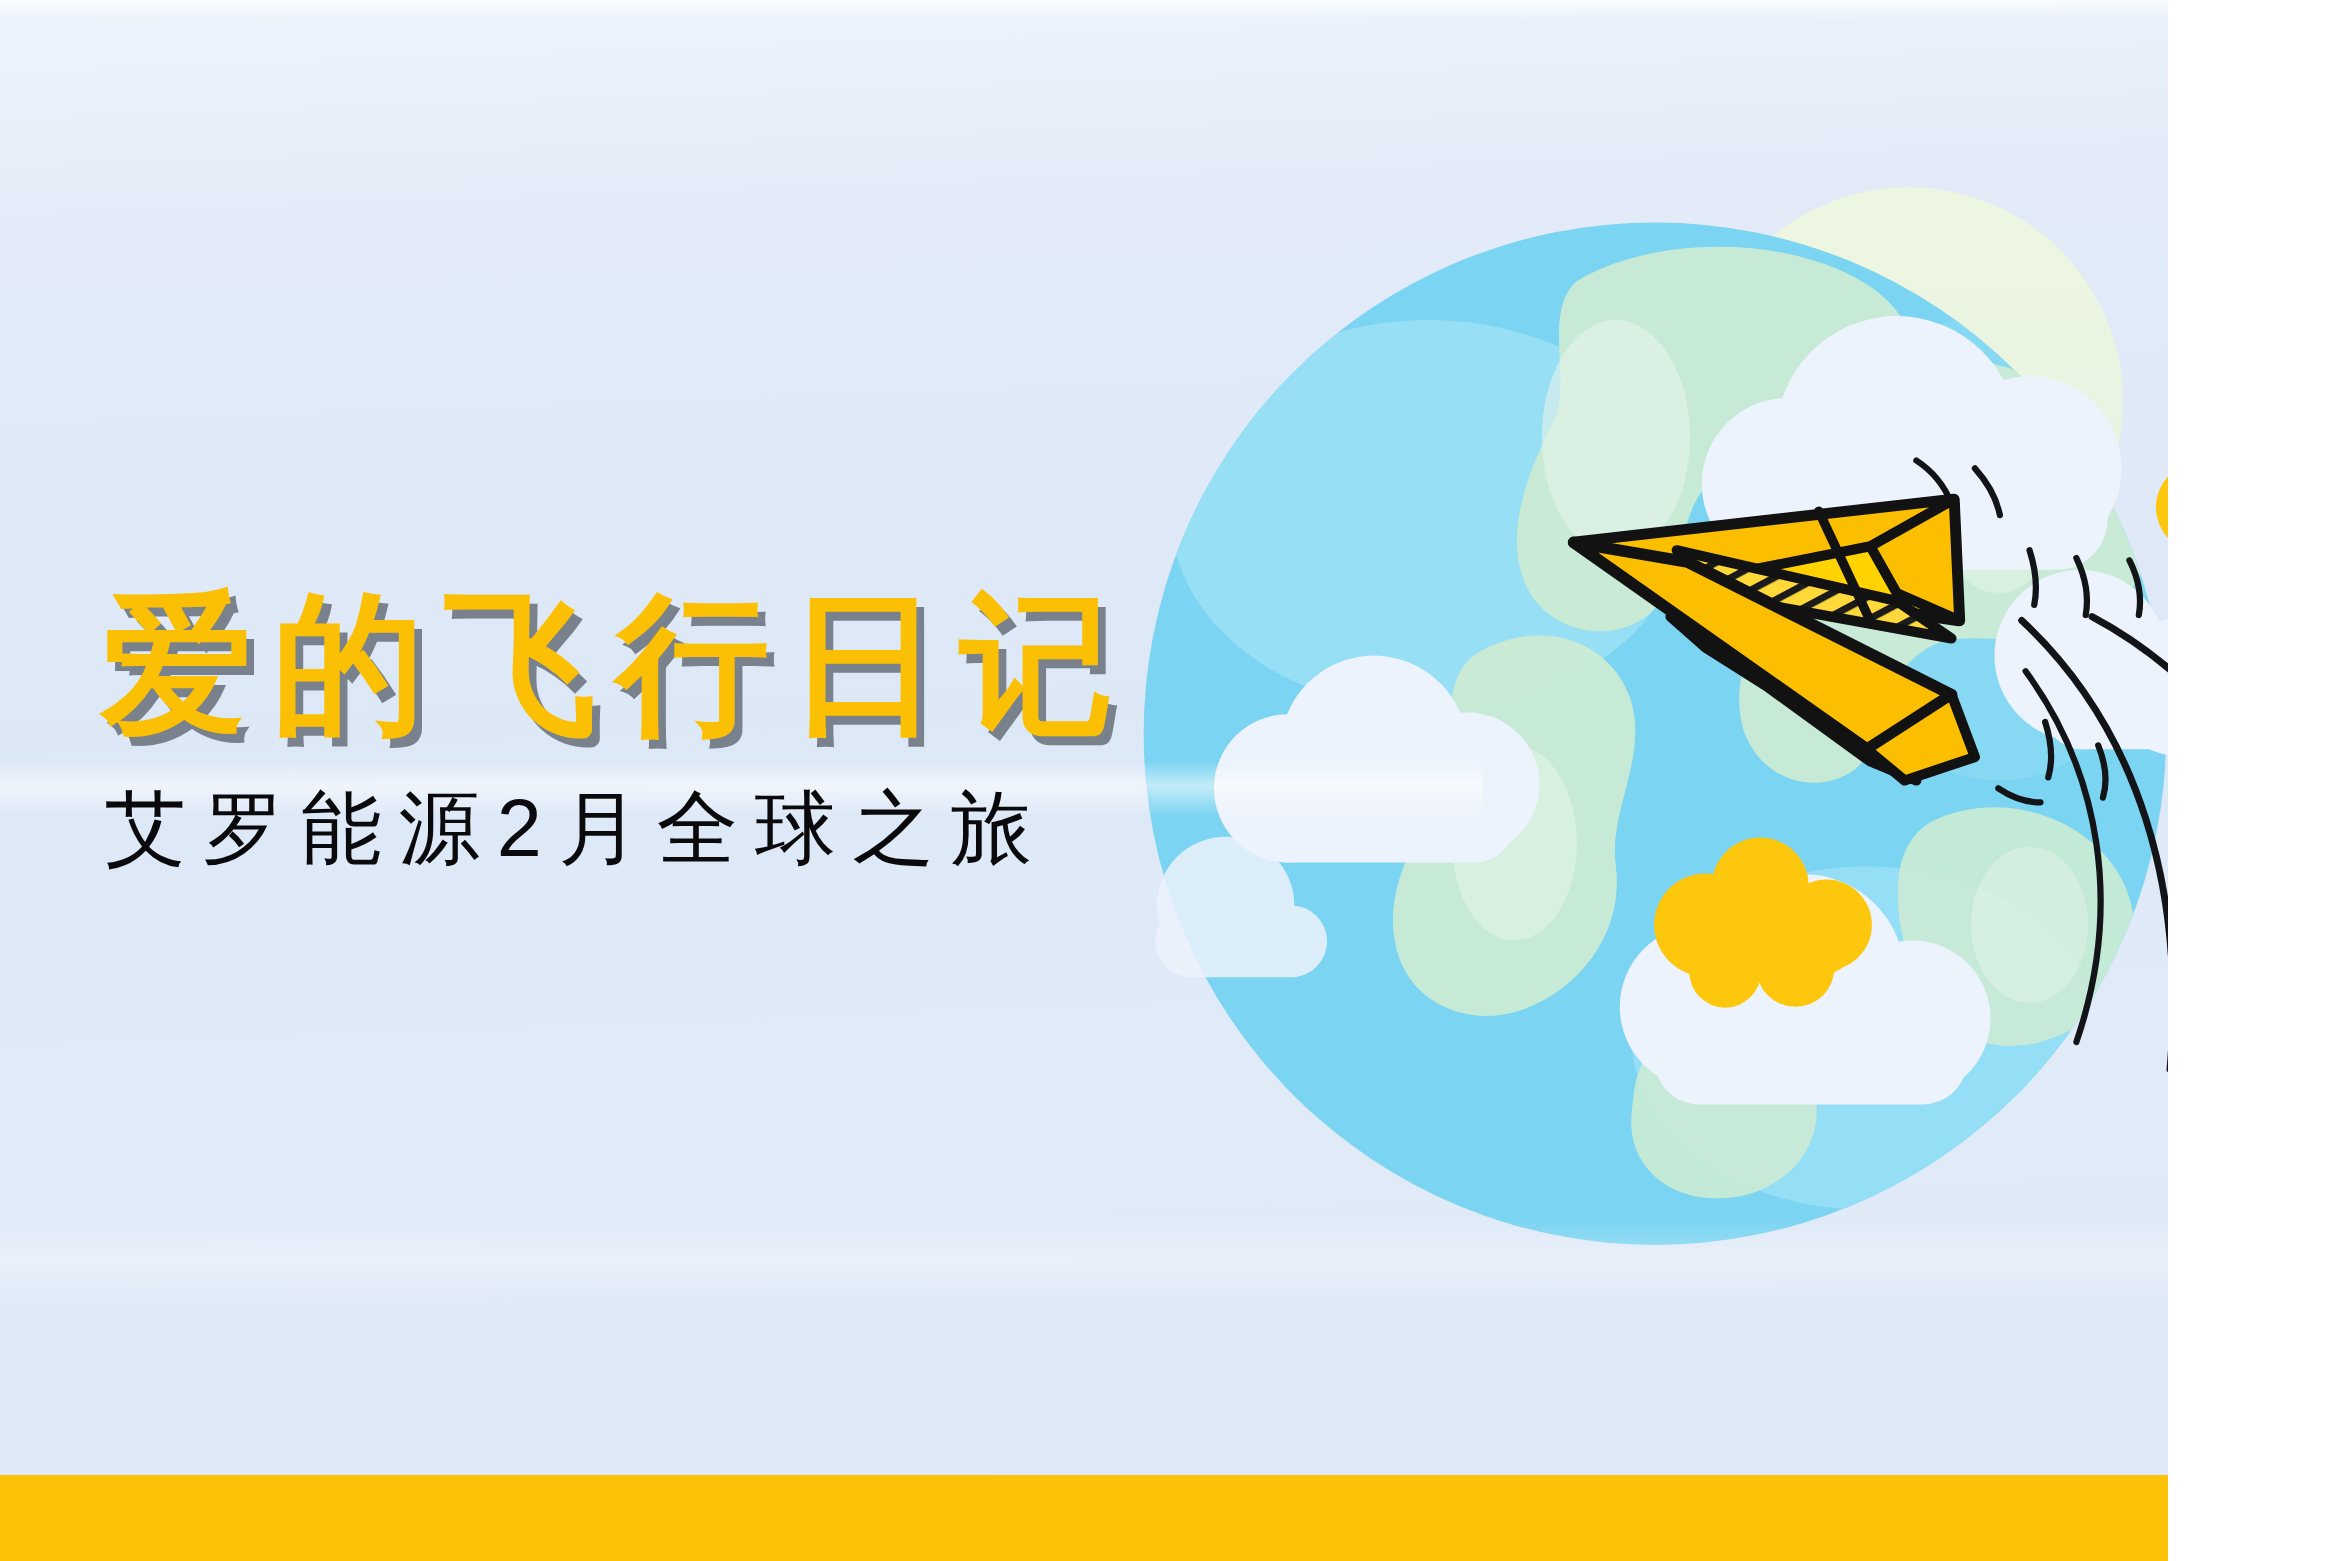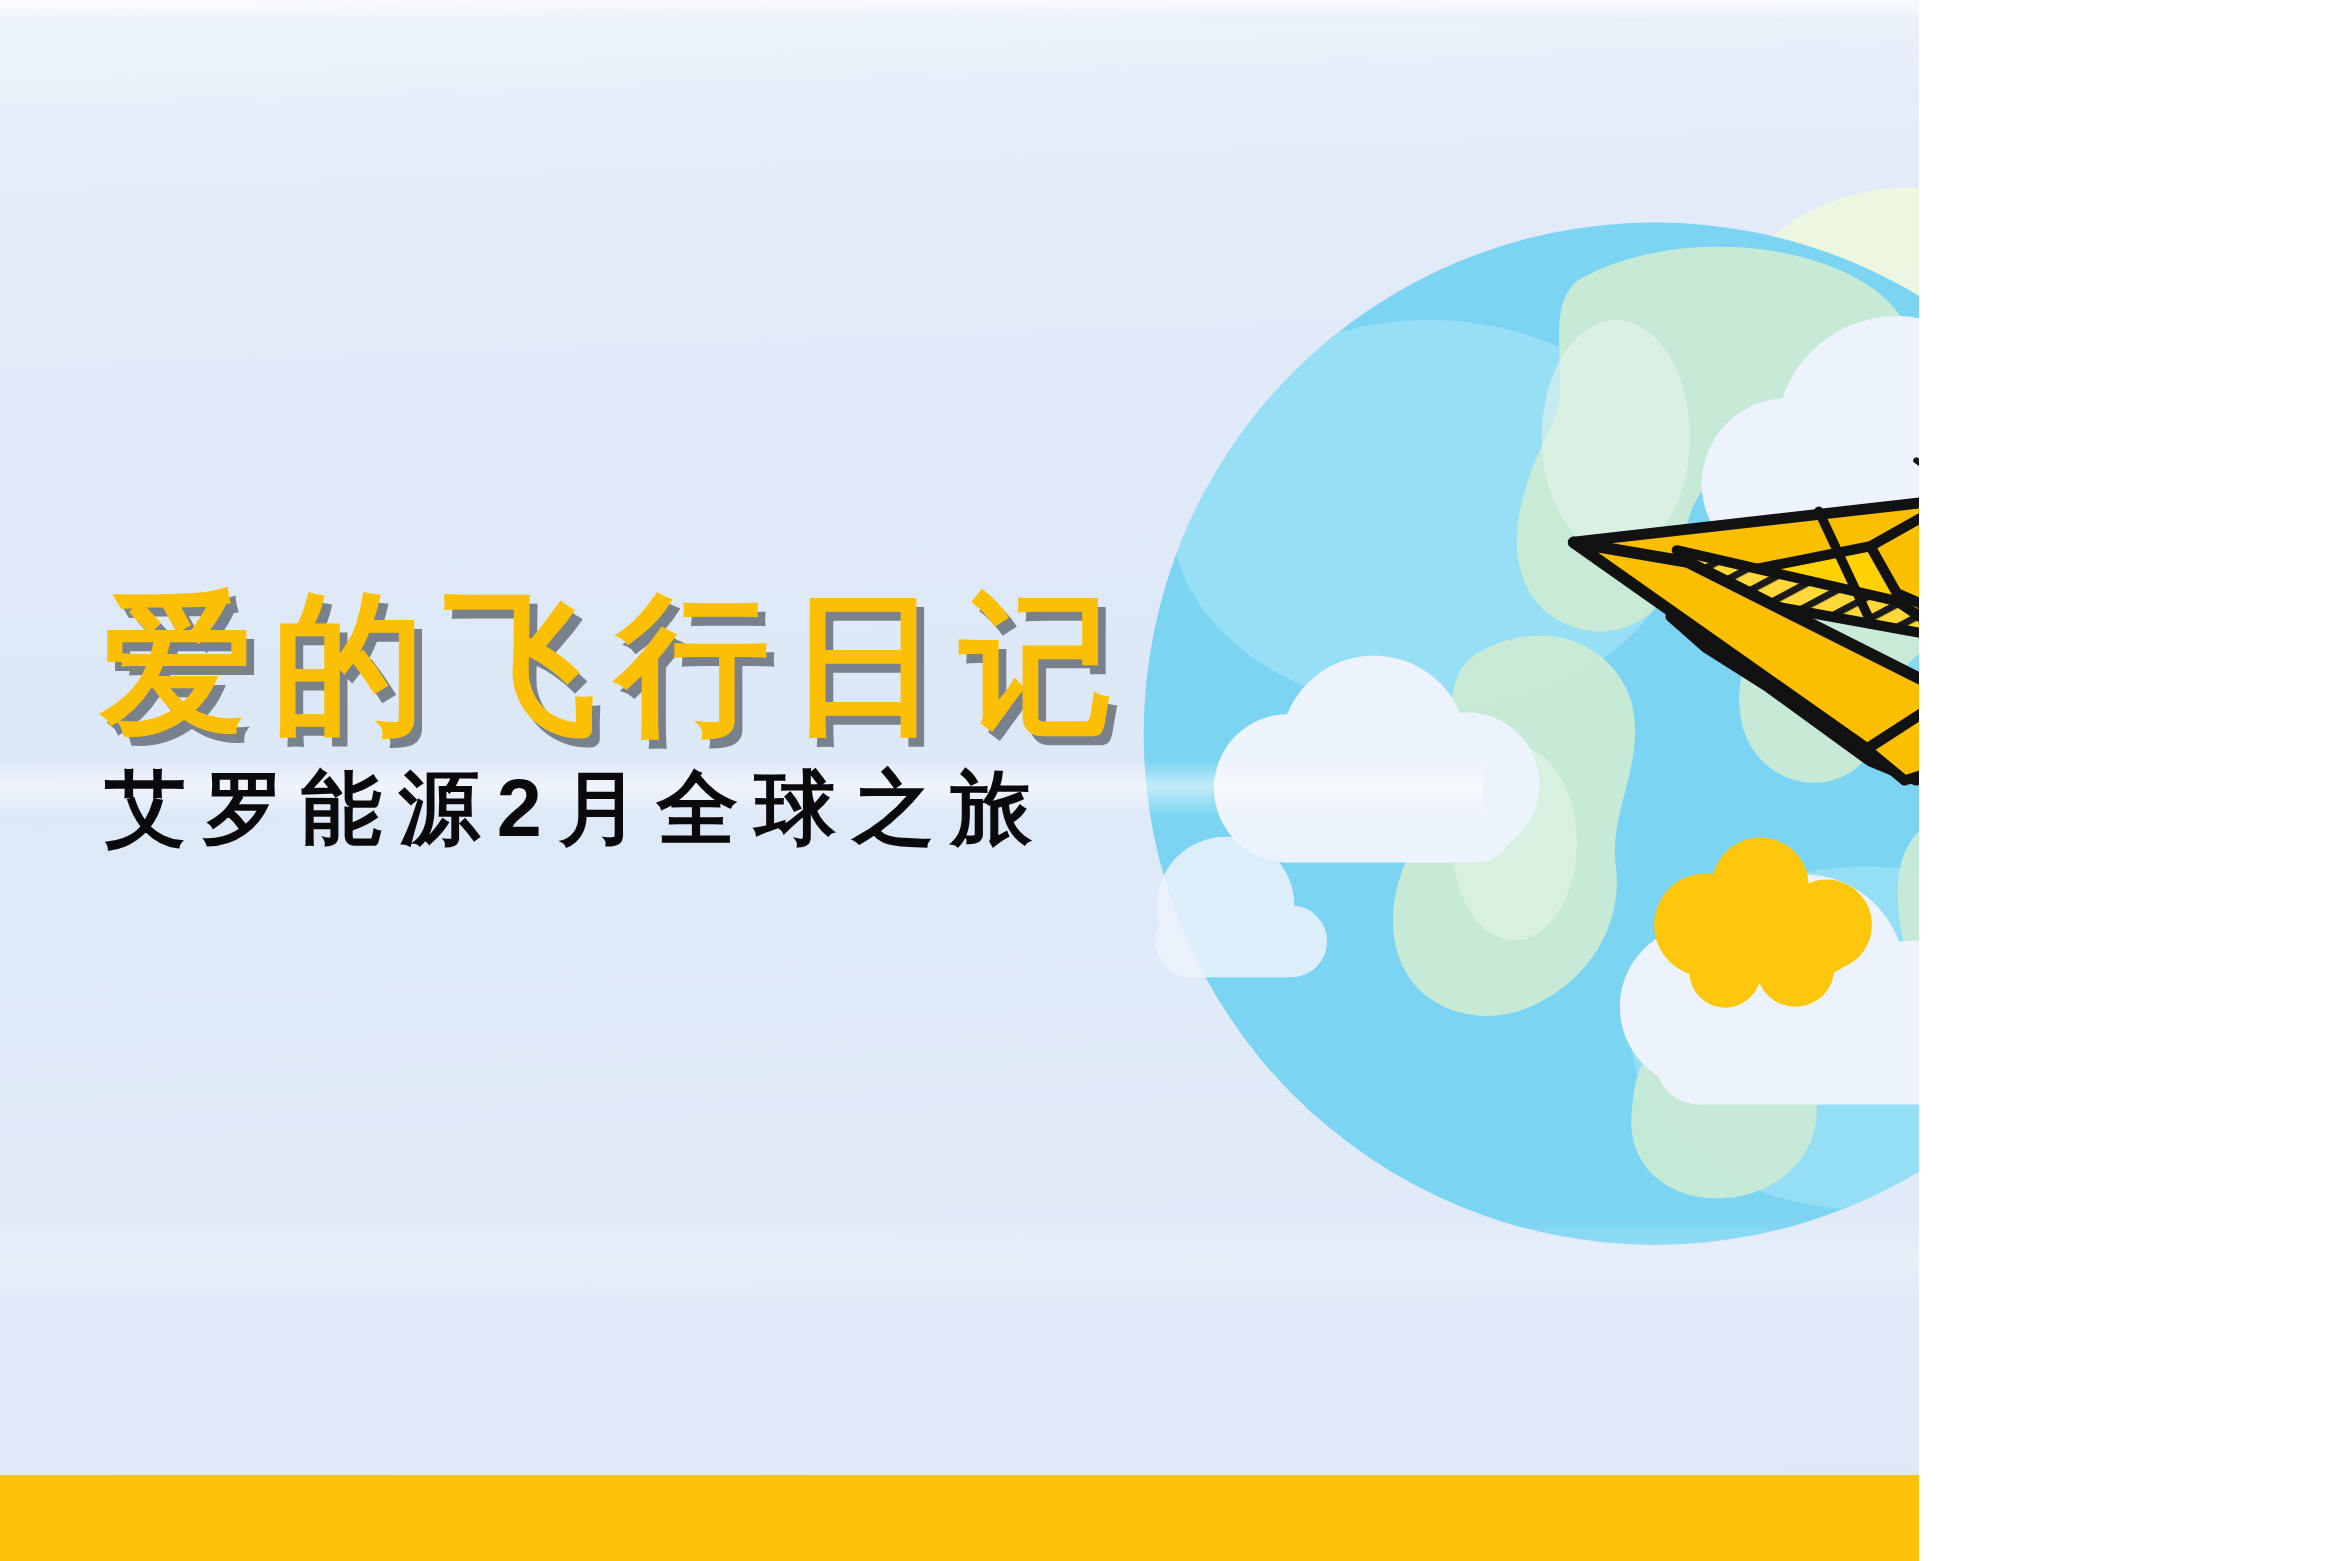--- a/index.html
+++ b/index.html
@@ -5,21 +5,21 @@
   * { margin:0; padding:0; box-sizing:border-box; }
   html, body {
     width:2342px; height:1561px;
     overflow:hidden;
     font-family:"Liberation Sans", sans-serif;
   }
 
   
   .slide{
     position:relative;
-    width:1919px; height:1561px;
+    width:2168px; height:1561px;
     background:linear-gradient(178deg,#eef4fc 0%,#e3ebf8 14%,#dde8f7 45%,#e1ebf8 72%,#dde7f6 100%);
     overflow:hidden;
   }
 
   
   .top-band{
     position:absolute; left:0; top:0; width:2342px; height:20px;
     background:linear-gradient(180deg,rgba(255,255,255,.75),rgba(255,255,255,0));
     pointer-events:none;
   }
@@ -47,25 +47,25 @@
   .main-title{
     font-size:153px;
     line-height:1.0;
     font-weight:bold;
     color:#FBC003;
     letter-spacing:19px;
     text-shadow:7.8px 8.6px 0 rgba(60,66,74,.62);
     white-space:nowrap;
   }
   .sub-title{
-    margin-top:28px;
+    margin-top:48px;
     margin-left:4.7px;
     font-size:81px;
     line-height:1.0;
-    font-weight:bold;
+    font-weight:normal;
     color:#0a0a0c;
     letter-spacing:17px;
     white-space:nowrap;
   }
 
   
   .bottom-bar{
     position:absolute; left:0; bottom:0;
     width:2342px; height:86px;
     background:#FCC206;

